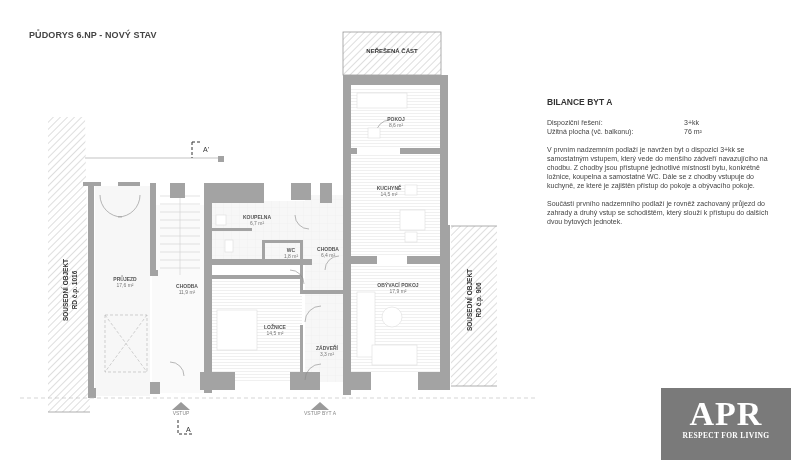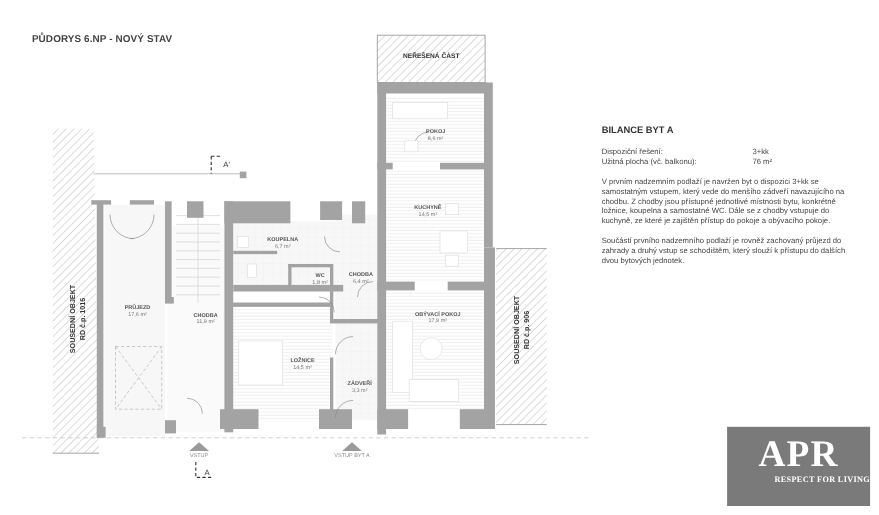--- a/index.html
+++ b/index.html
@@ -3,27 +3,27 @@
 <meta charset="utf-8">
 <style>
   html,body{margin:0;padding:0;background:#ffffff;}
   body{width:799px;height:468px;position:relative;overflow:hidden;font-family:"Liberation Sans",sans-serif;color:#333;}
   .title{position:absolute;left:29px;top:30px;font-size:9px;font-weight:bold;color:#444;letter-spacing:0.1px;}
   .plan{position:absolute;left:0;top:0;}
   .room-label{font-family:"Liberation Sans",sans-serif;font-size:5px;font-weight:bold;fill:#555;text-anchor:middle;}
   .room-area{font-family:"Liberation Sans",sans-serif;font-size:5px;fill:#777;text-anchor:middle;}
   .vlabel{font-family:"Liberation Sans",sans-serif;font-size:6.5px;font-weight:bold;fill:#333;text-anchor:middle;}
   .panel{position:absolute;left:547px;top:98px;width:230px;font-size:7px;color:#444;line-height:9px;}
-  .panel h2{margin:16px 0 11px 0;font-size:8.5px;font-weight:bold;color:#333;}
+  .panel h2{margin:0 0 11px 0;font-size:8.5px;font-weight:bold;color:#333;}
   .row{display:flex;justify-content:space-between;width:175px;}
   .row .v{width:38px;}
   .para{margin-top:9px;text-align:left;}
   .logo{position:absolute;left:661px;top:388px;width:130px;height:72px;background:#7a7a7a;color:#fff;text-align:center;}
   .logo .big{font-family:"Liberation Serif",serif;font-size:34px;font-weight:bold;letter-spacing:1px;margin-top:9px;line-height:34px;}
-  .logo .small{font-family:"Liberation Serif",serif;font-size:7.5px;font-weight:bold;letter-spacing:0.3px;margin-top:0px;text-align:right;}
+  .logo .small{font-family:"Liberation Serif",serif;font-size:7.5px;font-weight:bold;letter-spacing:0.3px;margin-top:0px;}
 </style>
 </head>
 <body>
 
 <div class="title">PŮDORYS 6.NP - NOVÝ STAV</div>
 
 <svg class="plan" width="540" height="468" viewBox="0 0 540 468" xmlns="http://www.w3.org/2000/svg">
   <defs>
     <pattern id="hatch" patternUnits="userSpaceOnUse" width="5" height="5" patternTransform="rotate(45)">
       <line x1="0" y1="0" x2="0" y2="5" stroke="#bdbdbd" stroke-width="1"></line>

